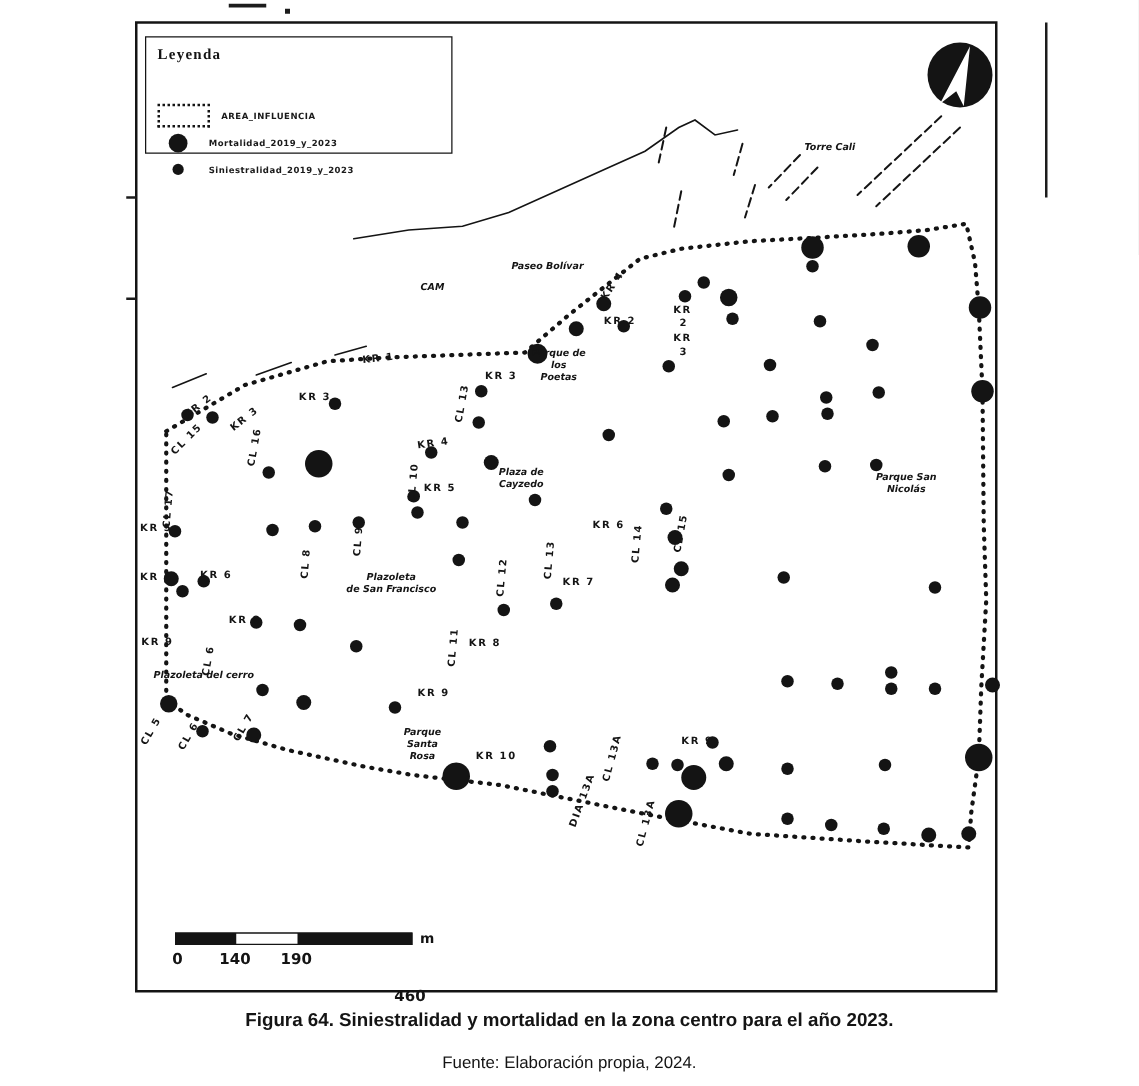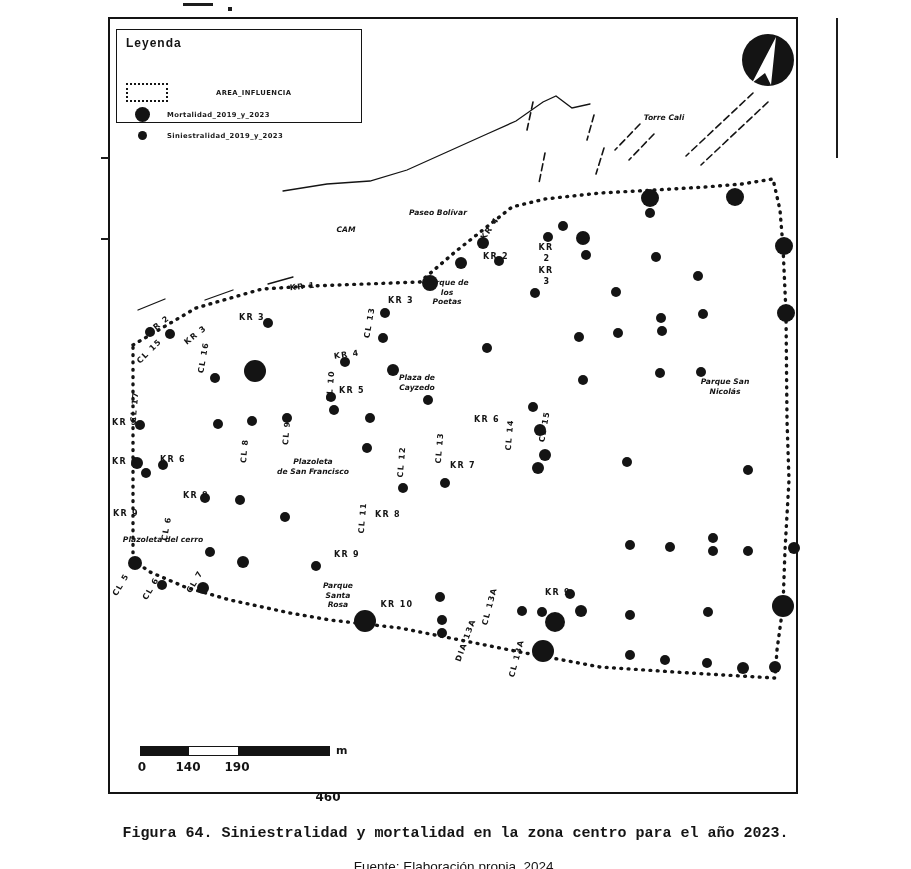--- a/index.html
+++ b/index.html
@@ -12,21 +12,21 @@
     border:2px solid #141414;background:#fff;box-sizing:border-box;
   }
   #map-svg{position:absolute;left:0;top:0;width:911px;height:869px;}
   
   .legend-box{
     position:absolute;left:116px;top:29px;width:246px;height:94px;
     border:1.5px solid #141414;background:#fff;box-sizing:border-box;z-index:5;
   }
   .legend-title{
     position:absolute;left:9px;top:6px;font-size:12px;font-weight:bold;
-    letter-spacing:1px;font-family:Liberation Sans, sans-serif;
+    letter-spacing:1px;font-family:Liberation Serif, serif;
   }
   .legend-row{position:absolute;left:9px;display:flex;align-items:center;}
   .legend-row .lbl{
     font-size:6.8px;font-weight:bold;letter-spacing:.4px;
     font-family:"DejaVu Sans",sans-serif;color:#1a1a1a;
   }
   .area-swatch{width:38px;height:15px;border:2px dotted #141414;margin-right:9px;}
   .dot{background:#141414;border-radius:50%;}
   .dot.big{width:15px;height:15px;margin:0 17px 0 9px;}
   .dot.small{width:9px;height:9px;margin:0 20px 0 12px;}
@@ -42,21 +42,21 @@
   .scalebar .tick{
     position:absolute;top:19px;transform:translateX(-50%);
     font-size:12px;font-weight:bold;font-family:"DejaVu Sans",sans-serif;
   }
   .scalebar .unit{
     position:absolute;left:196px;top:3px;font-size:11px;font-weight:bold;
     font-family:"DejaVu Sans",sans-serif;
   }
   
   .caption-wrap{position:absolute;left:0;top:808px;width:911px;text-align:center;}
-  .caption-line1{font-size:15px;font-weight:bold;margin:17px 0 5px 0;font-family:Liberation Mono, monospace;}
+  .caption-line1{font-size:15px;font-weight:bold;margin:0 0 5px 0;}
   .caption-line2{font-size:13.5px;margin:17px;}
   
   .artifact{position:absolute;background:#1c1c1c;}
 </style>
 </head>
 <body>
 
 <div class="page">
 
   <div class="map-frame"></div>
@@ -212,21 +212,21 @@
       <text x="447" y="285" fill="#141414" font-family="&quot;DejaVu Sans&quot;, sans-serif" font-size="7.6" font-weight="bold" font-style="italic" text-anchor="middle"><tspan x="447" dy="0">Parque de</tspan><tspan x="447" dy="9.5">los</tspan><tspan x="447" dy="9.5">Poetas</tspan></text>
       <text x="417" y="380" fill="#141414" font-family="&quot;DejaVu Sans&quot;, sans-serif" font-size="7.6" font-weight="bold" font-style="italic" text-anchor="middle"><tspan x="417" dy="0">Plaza de</tspan><tspan x="417" dy="9.5">Cayzedo</tspan></text>
       <text x="313" y="464" fill="#141414" font-family="&quot;DejaVu Sans&quot;, sans-serif" font-size="7.6" font-weight="bold" font-style="italic" text-anchor="middle"><tspan x="313" dy="0">Plazoleta</tspan><tspan x="313" dy="9.5">de San Francisco</tspan></text>
       <text x="725" y="384" fill="#141414" font-family="&quot;DejaVu Sans&quot;, sans-serif" font-size="7.6" font-weight="bold" font-style="italic" text-anchor="middle"><tspan x="725" dy="0">Parque San</tspan><tspan x="725" dy="9.5">Nicolás</tspan></text>
       <text x="338" y="588" fill="#141414" font-family="&quot;DejaVu Sans&quot;, sans-serif" font-size="7.6" font-weight="bold" font-style="italic" text-anchor="middle"><tspan x="338" dy="0">Parque</tspan><tspan x="338" dy="9.5">Santa</tspan><tspan x="338" dy="9.5">Rosa</tspan></text>
       <text x="163" y="542" fill="#141414" font-family="&quot;DejaVu Sans&quot;, sans-serif" font-size="7.6" font-weight="bold" font-style="italic" text-anchor="middle"><tspan x="163" dy="0">Plazoleta del cerro</tspan></text>
     </svg>
 
   <div class="legend-box">
     <div class="legend-title">Leyenda</div>
-    <div class="legend-row" style="top:53px;gap:39px;">
+    <div class="legend-row" style="top:53px;">
       <span class="area-swatch"></span>
       <span class="lbl">AREA_INFLUENCIA</span>
     </div>
     <div class="legend-row" style="top:77px;">
       <span class="dot big"></span>
       <span class="lbl">Mortalidad_2019_y_2023</span>
     </div>
     <div class="legend-row" style="top:101px;">
       <span class="dot small"></span>
       <span class="lbl">Siniestralidad_2019_y_2023</span>

